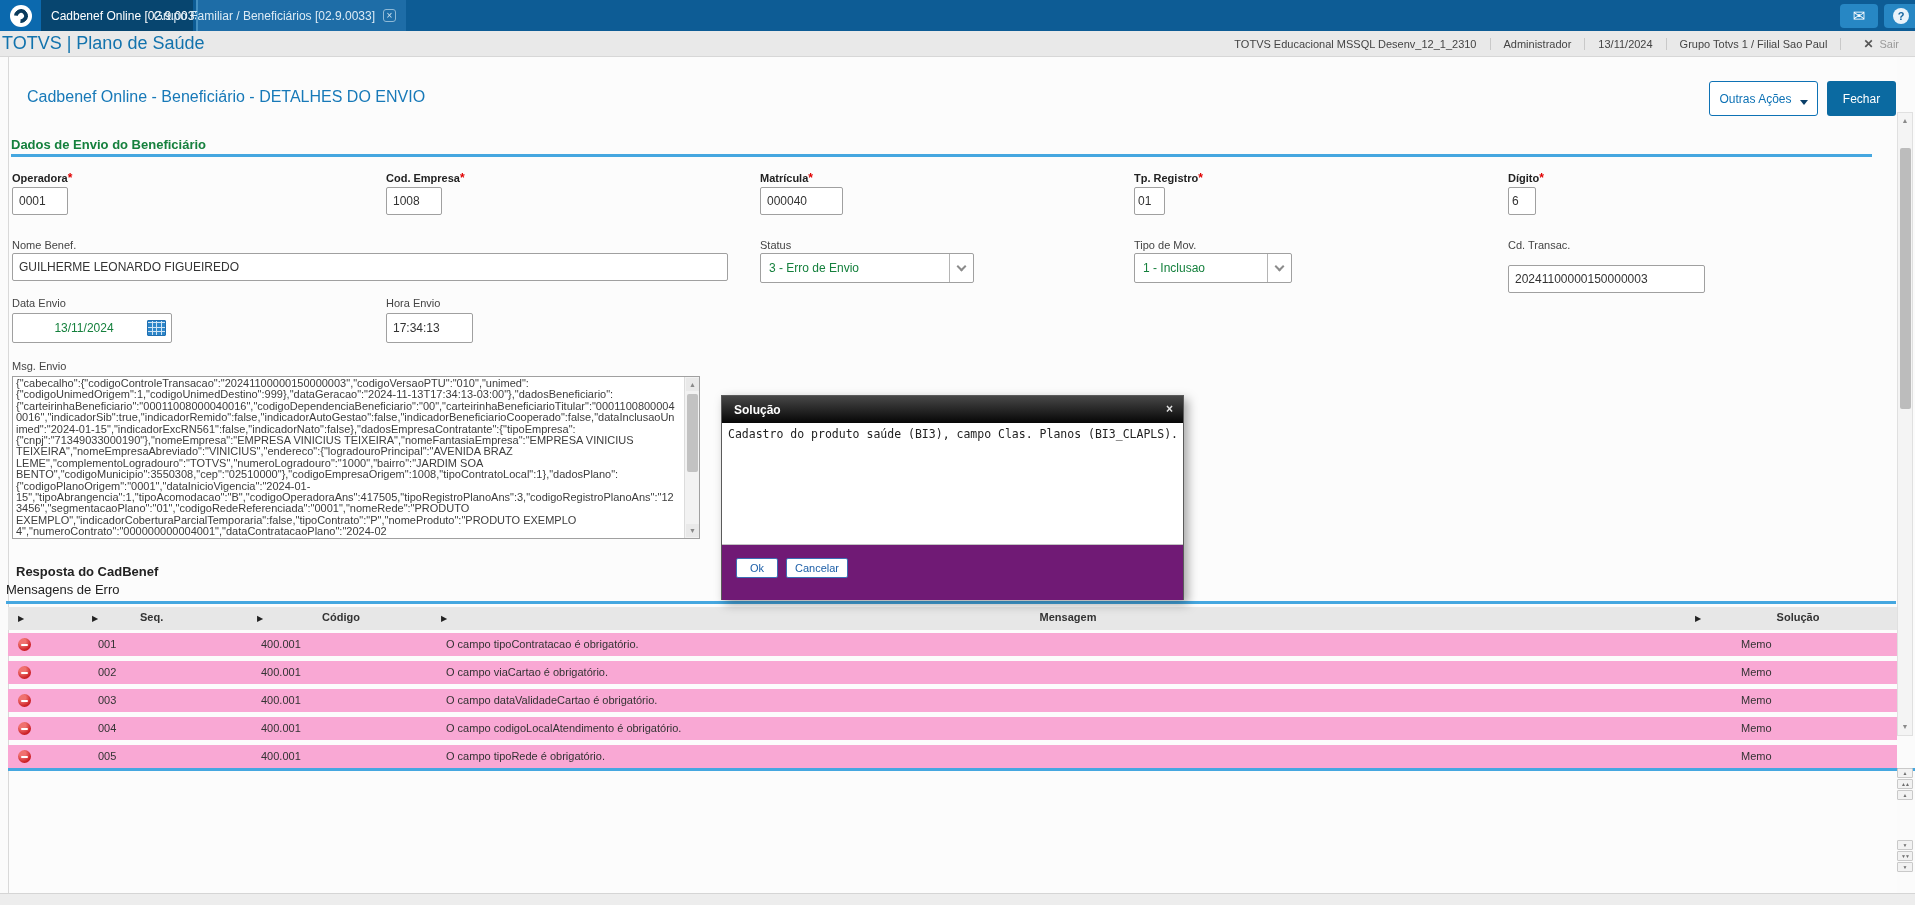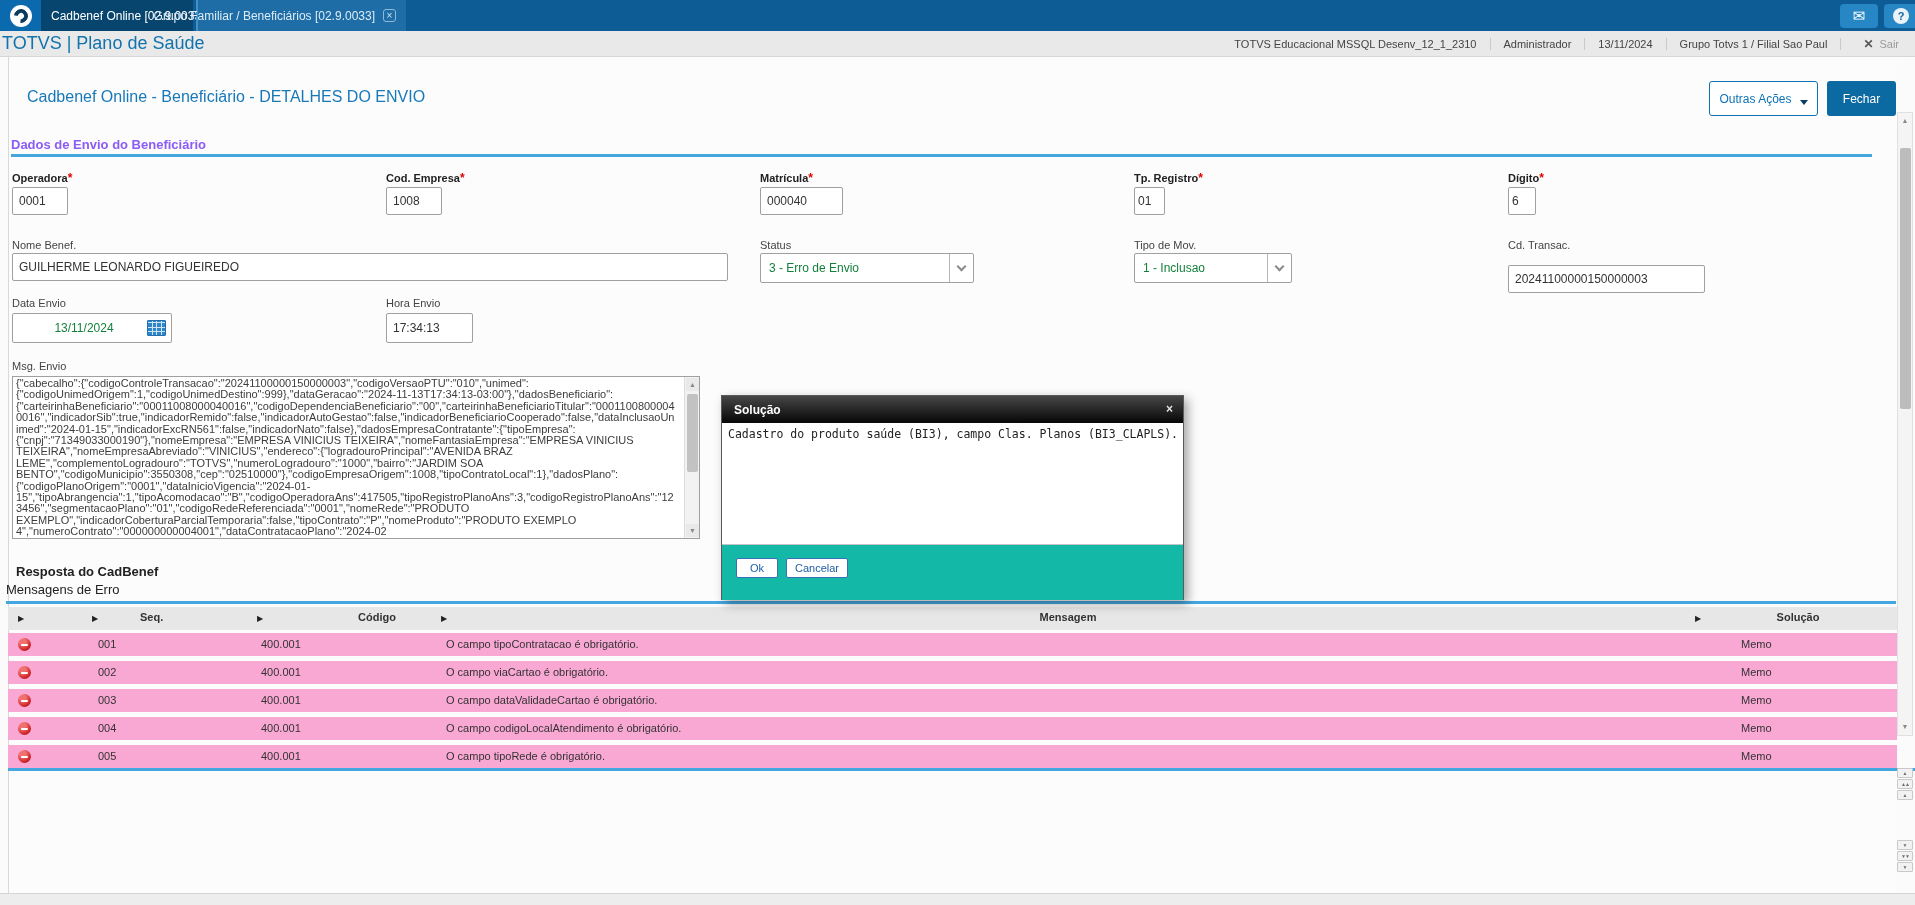--- a/index.html
+++ b/index.html
@@ -28,21 +28,21 @@
   .hdr-exit{padding:0 4px 0 22px;display:flex;align-items:center;gap:6px;color:#9a9a9a;}
   .hdr-exit .x{color:#555;font-weight:bold;font-size:12px;}
 
   
   .content-bg{left:8px;top:57px;width:1889px;height:836px;background:#fcfcfc;border-left:1px solid #d9d9d9;}
   .page-title{left:27px;top:88px;font-size:16px;color:#1779b8;}
   .btn-outline{left:1709px;top:81px;width:109px;height:35px;background:#fff;border:1px solid #0e72b5;border-radius:3px;color:#0e72b5;font-size:12px;display:flex;align-items:center;justify-content:center;gap:8px;}
   .btn-caret{width:0;height:0;border-left:4px solid transparent;border-right:4px solid transparent;border-top:5px solid #0a3f68;margin-top:8px;}
   .btn-solid{left:1827px;top:81px;width:69px;height:35px;background:#0b6aa1;border:none;border-radius:3px;color:#fff;font-size:12px;display:flex;align-items:center;justify-content:center;}
 
-  .section-title{left:11px;top:137px;font-size:13px;font-weight:bold;color:#8b5cf6;}
+  .section-title{left:11px;top:137px;font-size:13px;font-weight:bold;color:#15803d;}
   .section-line{left:11px;top:154px;width:1861px;height:3px;background:#45a7e0;}
 
   
   .flabel{font-size:11px;color:#444;white-space:nowrap;}
   .flabel b{color:#222;}
   .req{color:#e00000;font-weight:bold;font-size:12px;}
   .finput{border:1px solid #a0a0a0;border-radius:2px;background:#fff;font-size:12px;color:#333;padding:0 6px;height:28px;}
   .fselect{border:1px solid #a0a0a0;border-radius:2px;background:#fff;height:30px;display:flex;align-items:center;}
   .fselect .val{flex:1;font-size:12px;color:#15803d;padding-left:8px;white-space:nowrap;overflow:hidden;}
   .fselect .chev{width:24px;height:100%;border-left:1px solid #b5b5b5;display:flex;align-items:center;justify-content:center;}
@@ -72,21 +72,21 @@
      background:radial-gradient(circle at 35% 28%,#f0716f 0 25%,#cb1f24 70%);}
   .err-icon:before{content:"";position:absolute;left:3px;top:5.5px;width:7px;height:2px;background:#fff;border-radius:1px;}
   .tbl-bottom-line{left:8px;top:768px;width:1907px;height:3px;background:#45a7e0;}
 
   
   .modal{left:721px;top:395px;width:463px;height:205px;background:#fff;border:1px solid #5a5a5a;box-shadow:4px 4px 10px rgba(0,0,0,.35);}
   .modal-title{position:absolute;left:0;top:0;width:100%;height:27px;background:linear-gradient(#474747,#060606);color:#fff;font-size:12px;font-weight:bold;display:flex;align-items:center;padding:0 12px;}
   .modal-x{position:absolute;right:10px;top:6px;color:#e3e3e3;font-size:12px;line-height:14px;}
   .modal-body{position:absolute;left:0;top:27px;width:100%;height:122px;border-bottom:1px solid #c3c3c3;background:#fff;}
   .modal-text{position:absolute;left:6px;top:4px;font-family:"DejaVu Sans Mono",monospace;font-size:11.5px;color:#222;white-space:pre-wrap;}
-  .modal-footer{position:absolute;left:0;top:149px;width:100%;height:55px;background:#14b8a6;}
+  .modal-footer{position:absolute;left:0;top:149px;width:100%;height:55px;background:#701a75;}
   .mbtn{position:absolute;top:13px;height:20px;background:#fff;border:1px solid #3b6fb5;border-radius:2px;color:#1d5fa8;font-size:11px;display:flex;align-items:center;justify-content:center;}
   .mbtn-ok{left:14px;width:42px;}
   .mbtn-cancel{left:64px;width:62px;}
 
   
   .vscroll{left:1897px;top:112px;width:16px;height:624px;background:#f4f4f4;border:1px solid #e0e0e0;}
   .vs-btn{position:absolute;left:1px;width:12px;height:14px;color:#8a8a8a;font-size:7px;text-align:center;line-height:14px;}
   .vs-up{top:1px;} .vs-dn{bottom:1px;}
   .vs-thumb{position:absolute;left:1.5px;top:35px;width:11px;height:261px;background:#bcbcbc;border-radius:2px;}
   .navbtn{width:16px;height:10px;border:1px solid #c9c9c9;background:#f2f2f2;color:#6f6f6f;font-size:5px;text-align:center;line-height:9px;border-radius:1px;}
@@ -212,21 +212,21 @@
 
   <div class="abs res-title1">Resposta do CadBenef</div>
   <div class="abs res-title2">Mensagens de Erro</div>
   <div class="abs res-line"></div>
 
   <div class="abs thead">
     <span class="th-arrow" style="left:10px;">▶</span>
     <span class="th-arrow" style="left:84px;">▶</span>
     <span class="th-label" style="left:132px;">Seq.</span>
     <span class="th-arrow" style="left:249px;">▶</span>
-    <span class="th-label" style="left:314px;margin-left:36px;">Código</span>
+    <span class="th-label" style="left:314px;">Código</span>
     <span class="th-arrow" style="left:433px;">▶</span>
     <span class="th-label" style="left:433px;width:1254px;text-align:center;">Mensagem</span>
     <span class="th-arrow" style="left:1687px;">▶</span>
     <span class="th-label" style="left:1687px;width:206px;text-align:center;">Solução</span>
   </div>
 
   <div id="rows-host">
       <div class="abs trow" style="top: 633px;">
       <span class="err-icon"></span>
       <span class="tcell c-seq" style="left:90px;">001</span>

